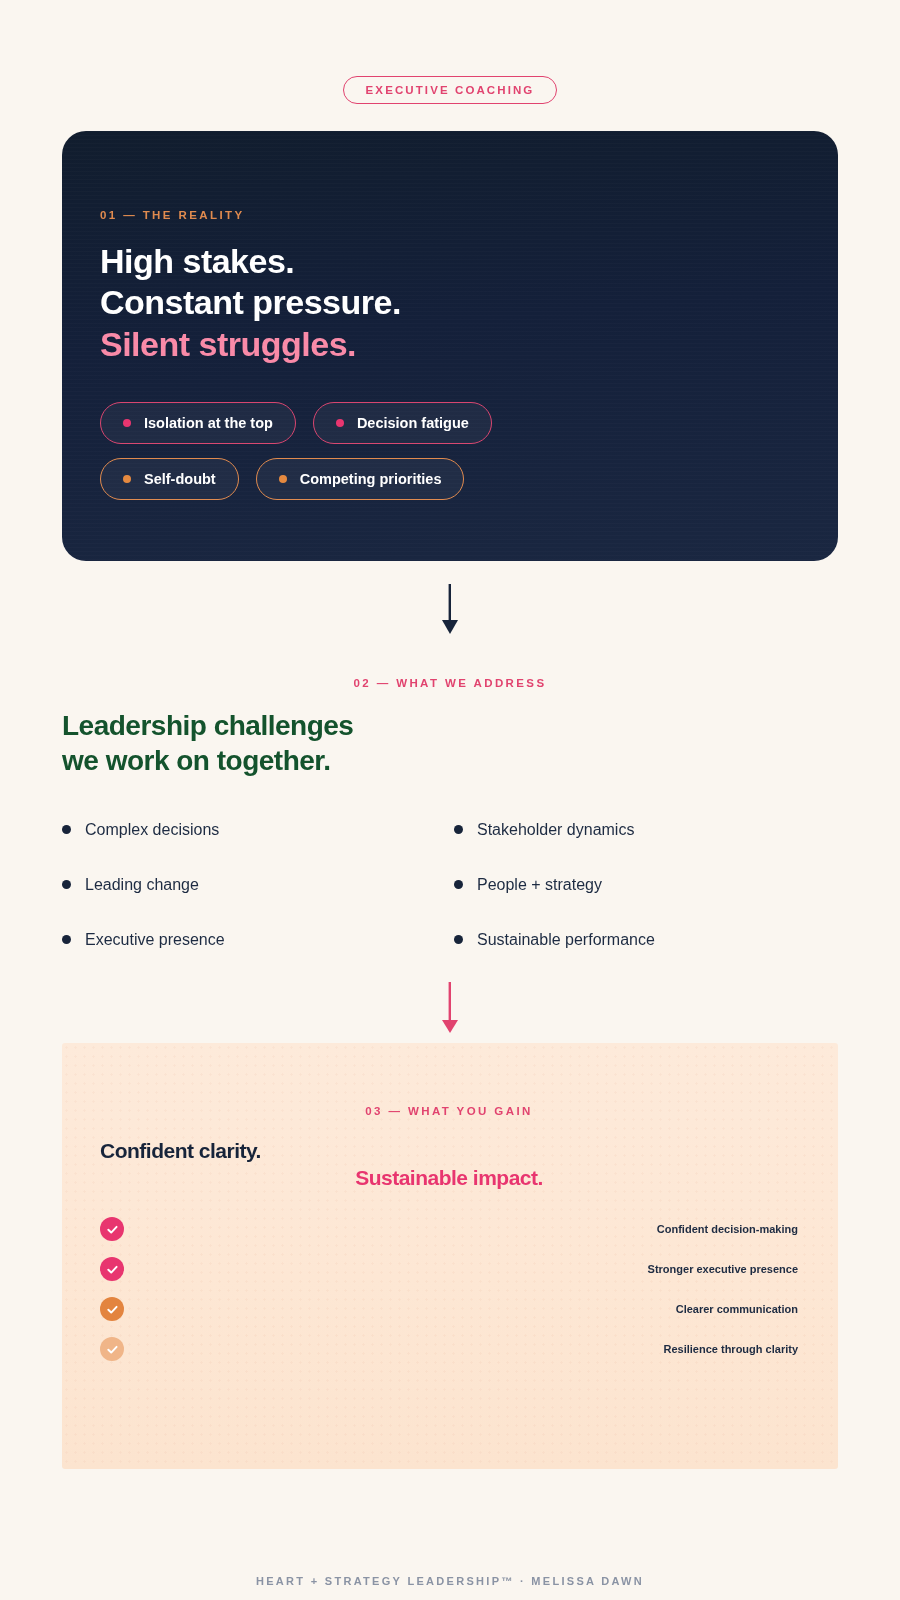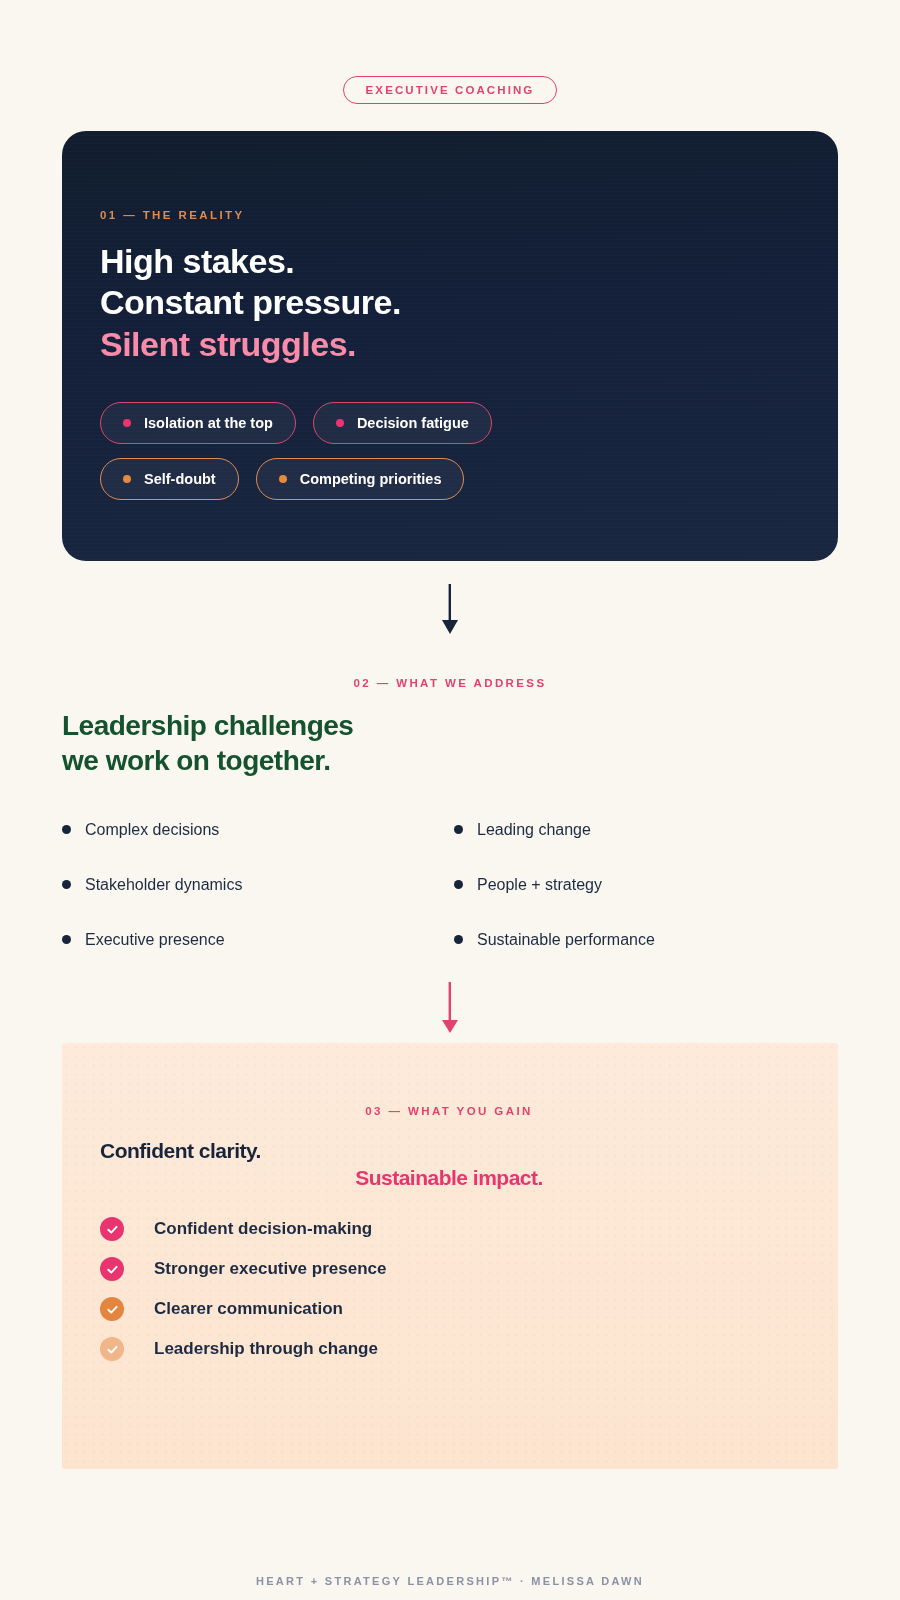--- a/index.html
+++ b/index.html
@@ -174,26 +174,27 @@
     font-size: 21px;
     line-height: 1.3;
     color: #17243a;
   }
   .card-peach .headline .hl-accent { color: #e8356f; text-align: center; }
 
   .check-list { margin-top: 26px; }
   .check-item {
     display: flex;
     align-items: center;
-    gap: 30px;
+    gap: 22px;
     margin-bottom: 16px;
-    font-size: 17px;
+    font-size: 11px;
     font-weight: 700;
     color: #1d2b42;
     white-space: nowrap;
+    justify-content: space-between;
   }
   .check {
     width: 24px; height: 24px;
     border-radius: 50%;
     flex: 0 0 auto;
     display: flex;
     align-items: center;
     justify-content: center;
   }
   .check svg { display: block; }
@@ -267,25 +268,25 @@
       <div>we work on together.</div>
     </div>
 
     <div class="bullet-grid">
       <div class="bullet">
         <span class="bdot"></span>
         <span>Complex decisions</span>
       </div>
       <div class="bullet">
         <span class="bdot"></span>
+        <span>Stakeholder dynamics</span>
+      </div>
+      <div class="bullet">
+        <span class="bdot"></span>
         <span>Leading change</span>
-      </div>
-      <div class="bullet">
-        <span class="bdot"></span>
-        <span>Stakeholder dynamics</span>
       </div>
       <div class="bullet">
         <span class="bdot"></span>
         <span>People + strategy</span>
       </div>
       <div class="bullet">
         <span class="bdot"></span>
         <span>Executive presence</span>
       </div>
       <div class="bullet">
@@ -335,21 +336,21 @@
               </svg>
           </span>
           <span>Clearer communication</span>
         </div>
         <div class="check-item">
           <span class="check" style="background:#f0b588">
             <svg width="13" height="13" viewBox="0 0 14 14">
                 <path d="M2.5 7.3 L5.6 10.3 L11.4 4.2" stroke="#fff" stroke-width="2.1" fill="none" stroke-linecap="round" stroke-linejoin="round"></path>
               </svg>
           </span>
-          <span>Leadership through change</span>
+          <span>Resilience through clarity</span>
         </div>
       </div>
     </div>
   </div>
 
   <div class="footer">HEART + STRATEGY LEADERSHIP™ · MELISSA DAWN</div>
 
 </div>
 
 </body></html>

